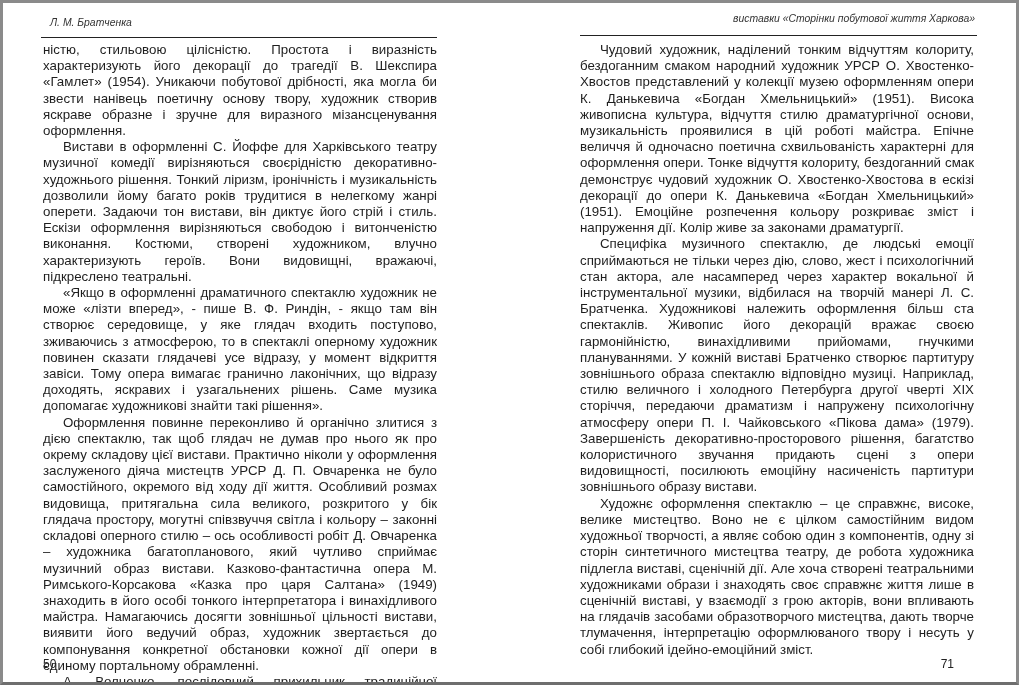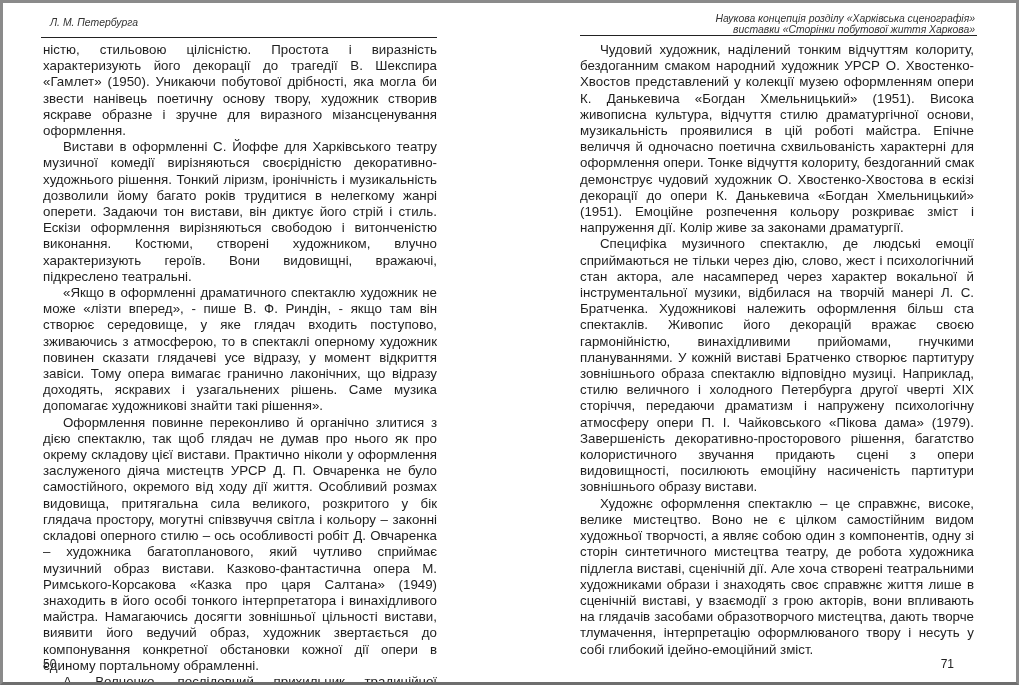--- a/index.html
+++ b/index.html
@@ -56,35 +56,34 @@
   .page-num {
     position: absolute; font-size: 12px; color: #222; top: 657px;
   }
   .left .page-num { left: 43px; }
   .right .page-num { right: 65px; }
 </style>
 </head>
 <body>
 
 <div class="page left">
-  <div class="running-head">Л. М. Петербурга</div>
+  <div class="running-head">Л. М. Братченка</div>
   <div class="head-rule"></div>
   <div class="body-text">
-    <p class="cont">ністю, стильовою цілісністю. Простота і виразність характеризують його декорації до трагедії В. Шекспира «Гамлет» (1950). Уникаючи побутової дрібності, яка могла би звести нанівець поетичну основу твору, художник створив яскраве образне і зручне для виразного мізансценування оформлення.</p>
+    <p class="cont">ністю, стильовою цілісністю. Простота і виразність характеризують його декорації до трагедії В. Шекспира «Гамлет» (1954). Уникаючи побутової дрібності, яка могла би звести нанівець поетичну основу твору, художник створив яскраве образне і зручне для виразного мізансценування оформлення.</p>
     <p>Вистави в оформленні С. Йоффе для Харківського театру музичної комедії вирізняються своєрідністю декоративно-художнього рішення. Тонкий ліризм, іронічність і музикальність дозволили йому багато років трудитися в нелегкому жанрі оперети. Задаючи тон вистави, він диктує його стрій і стиль. Ескізи оформлення вирізняються свободою і витонченістю виконання. Костюми, створені художником, влучно характеризують героїв. Вони видовищні, вражаючі, підкреслено театральні.</p>
     <p>«Якщо в оформленні драматичного спектаклю художник не може «лізти вперед», - пише В. Ф. Риндін, - якщо там він створює середовище, у яке глядач входить поступово, зживаючись з атмосферою, то в спектаклі оперному художник повинен сказати глядачеві усе відразу, у момент відкриття завіси. Тому опера вимагає гранично лаконічних, що відразу доходять, яскравих і узагальнених рішень. Саме музика допомагає художникові знайти такі рішення».</p>
     <p>Оформлення повинне переконливо й органічно злитися з дією спектаклю, так щоб глядач не думав про нього як про окрему складову цієї вистави. Практично ніколи у оформлення заслуженого діяча мистецтв УРСР Д. П. Овчаренка не було самостійного, окремого від ходу дії життя. Особливий розмах видовища, притягальна сила великого, розкритого у бік глядача простору, могутні співзвуччя світла і кольору – законні складові оперного стилю – ось особливості робіт Д. Овчаренка – художника багатопланового, який чутливо сприймає музичний образ вистави. Казково-фантастична опера М. Римського-Корсакова «Казка про царя Салтана» (1949) знаходить в його особі тонкого інтерпретатора і винахідливого майстра. Намагаючись досягти зовнішньої цільності вистави, виявити його ведучий образ, художник звертається до компонування конкретної обстановки кожної дії опери в єдиному портальному обрамленні.</p>
     <p>А. Волненко, послідовний прихильник традиційної живописно-об'ємної системи оформлення оперних спектаклів, представлений в експозиції ескізом декорації для опери О. Бородіна «Князь Ігор» (1950). В ескізі домінують архітектурні деталі. Точно передані найбільш характерні особливості стародавніх будівель, їхня фактура,</p>
   </div>
   <div class="page-num">50</div>
 </div>
 
 <div class="page right">
   <div class="running-head">
-    <div>Наукова концепція розділу «Харківська сценографія»</div>
     <div>виставки «Сторінки побутової життя Харкова»</div>
   </div>
   <div class="head-rule"></div>
   <div class="body-text">
     <p>Чудовий художник, наділений тонким відчуттям колориту, бездоганним смаком народний художник УРСР О. Хвостенко-Хвостов представлений у колекції музею оформленням опери К. Данькевича «Богдан Хмельницький» (1951). Висока живописна культура, відчуття стилю драматургічної основи, музикальність проявилися в цій роботі майстра. Епічне величчя й одночасно поетична схвильованість характерні для оформлення опери. Тонке відчуття колориту, бездоганний смак демонструє чудовий художник О. Хвостенко-Хвостова в ескізі декорації до опери К. Данькевича «Богдан Хмельницький» (1951). Емоційне розпечення кольору розкриває зміст і напруження дії. Колір живе за законами драматургії.</p>
     <p>Специфіка музичного спектаклю, де людські емоції сприймаються не тільки через дію, слово, жест і психологічний стан актора, але насамперед через характер вокальної й інструментальної музики, відбилася на творчій манері Л. С. Братченка. Художникові належить оформлення більш ста спектаклів. Живопис його декорацій вражає своєю гармонійністю, винахідливими прийомами, гнучкими плануваннями. У кожній виставі Братченко створює партитуру зовнішнього образа спектаклю відповідно музиці. Наприклад, стилю величного і холодного Петербурга другої чверті XIX сторіччя, передаючи драматизм і напружену психологічну атмосферу опери П. І. Чайковського «Пікова дама» (1979). Завершеність декоративно-просторового рішення, багатство колористичного звучання придають сцені з опери видовищності, посилюють емоційну насиченість партитури зовнішнього образу вистави.</p>
     <p>Художнє оформлення спектаклю – це справжнє, високе, велике мистецтво. Воно не є цілком самостійним видом художньої творчості, а являє собою один з компонентів, одну зі сторін синтетичного мистецтва театру, де робота художника підлегла виставі, сценічній дії. Але хоча створені театральними художниками образи і знаходять своє справжнє життя лише в сценічній виставі, у взаємодії з грою акторів, вони впливають на глядачів засобами образотворчого мистецтва, дають творче тлумачення, інтерпретацію оформлюваного твору і несуть у собі глибокий ідейно-емоційний зміст.</p>
   </div>
   <div class="page-num">71</div>
 </div>

